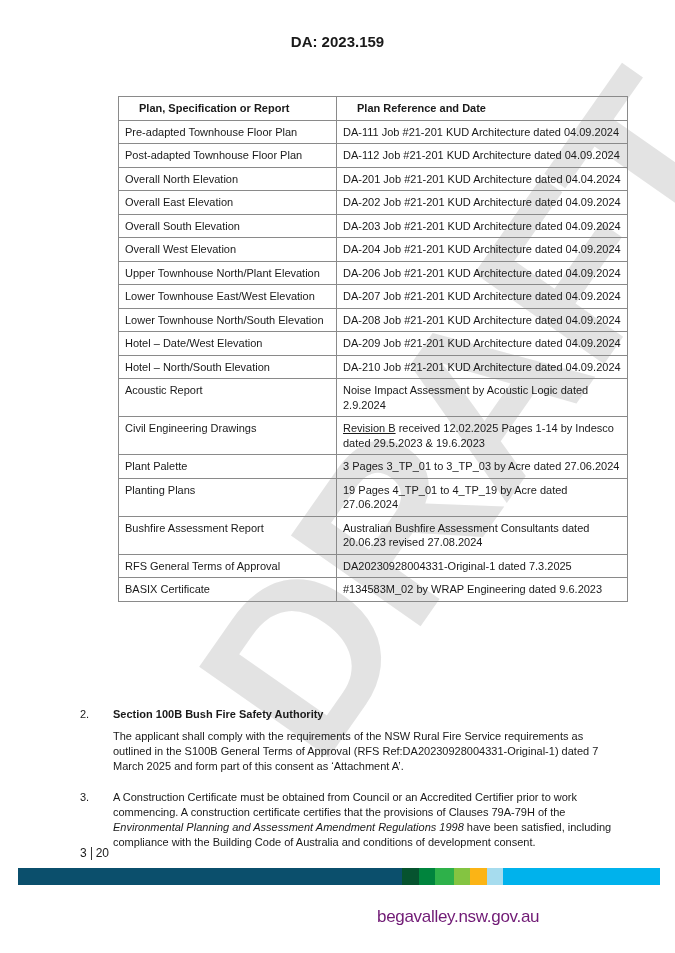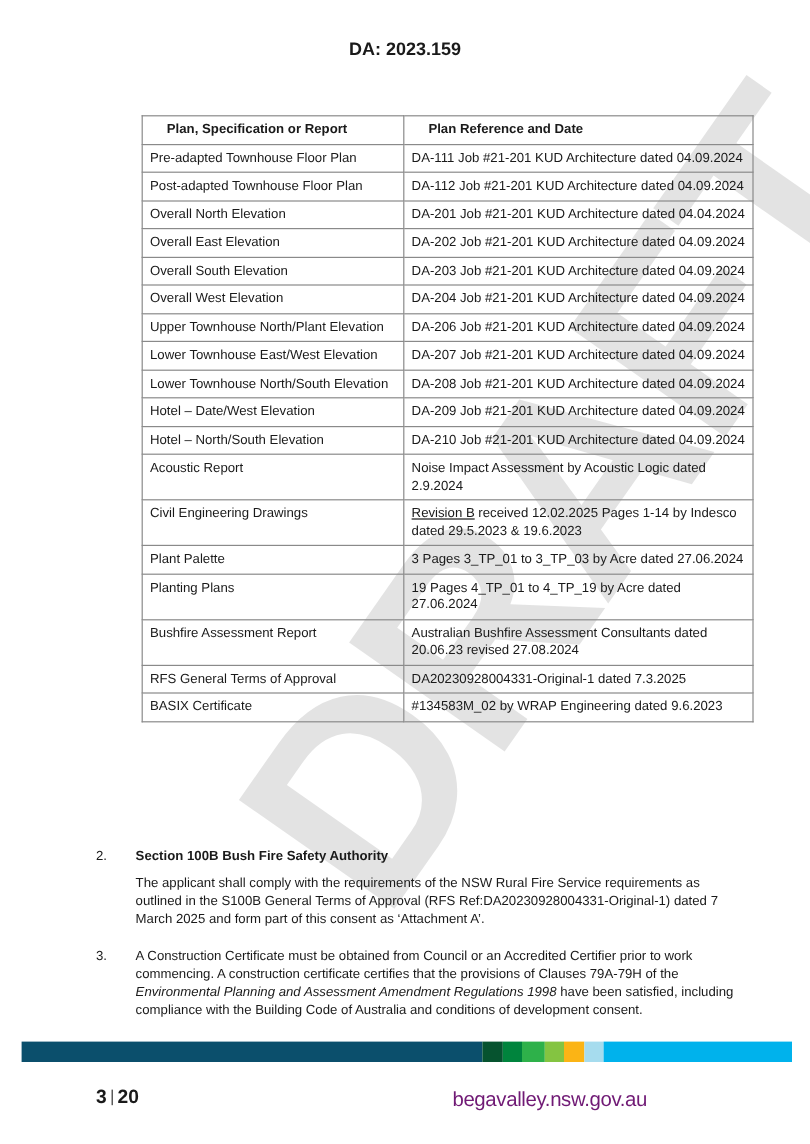--- a/index.html
+++ b/index.html
@@ -17,21 +17,21 @@
   .watermark { position:absolute; left:95px; top:285px; font-size:230px; font-weight:bold;
                color:rgba(170,170,170,0.33); transform:rotate(-55deg);
                transform-origin:center; letter-spacing:-6px; pointer-events:none;
                font-family:"Liberation Sans", sans-serif; }
   .clause { position:absolute; left:80px; width:540px; font-size:11px; line-height:15px; }
   .clause .num { position:absolute; left:0; top:0; }
   .clause .body { margin-left:33px; }
   .clause .title { font-weight:bold; margin-bottom:7px; }
   .stripe { position:absolute; top:868px; left:18px; width:642px; height:17px; display:flex; }
   .stripe div { height:100%; }
-  .pageno { position:absolute; top:906px; left:80px; font-size:16px; font-weight:bold; }
+  .pageno { position:absolute; top:846px; left:80px; font-size:12px; font-weight:normal; }
   .pageno .sep { display:inline-block; width:1px; height:13px; background:#333; vertical-align:middle; margin:0 4px; }
   .site { position:absolute; top:907px; left:377px; font-size:17px; color:#701a75; letter-spacing:-0.3px; }
 </style>
 </head>
 <body>
 
 <div class="header-id">DA: 2023.159</div>
 
 <div class="watermark">DRAFT</div>
 

